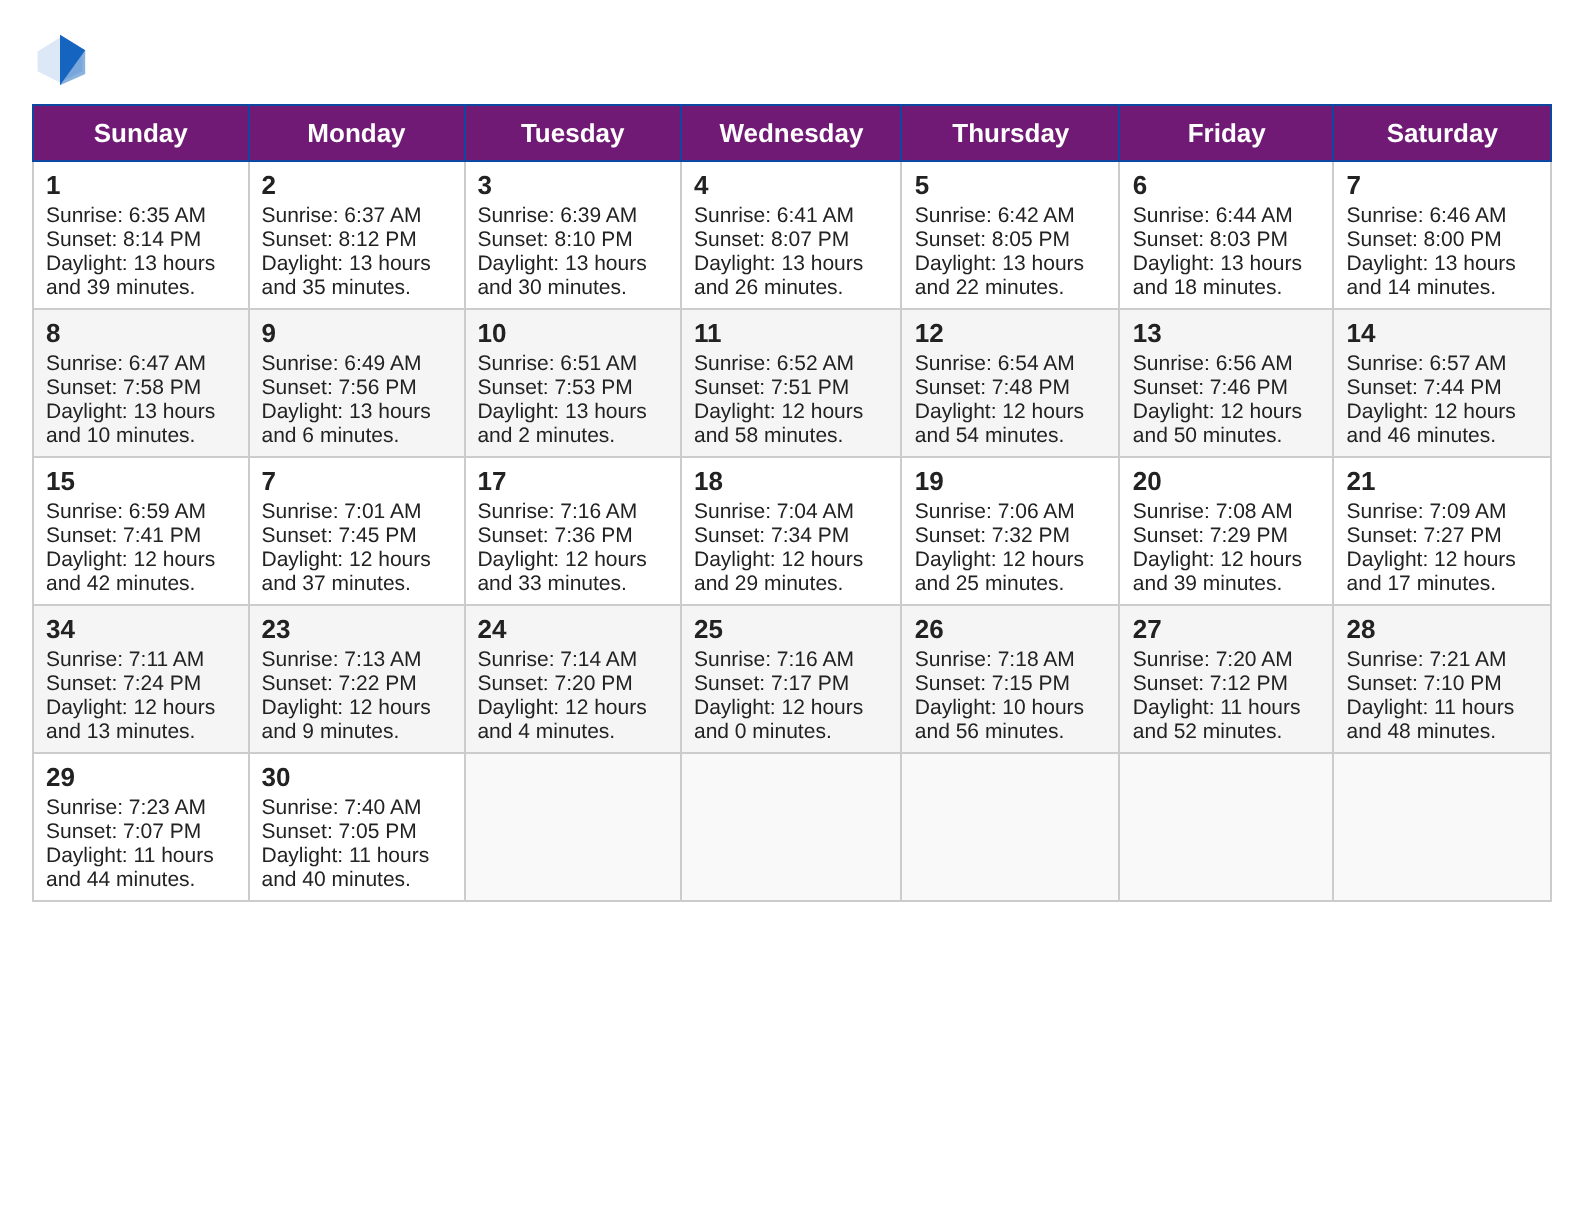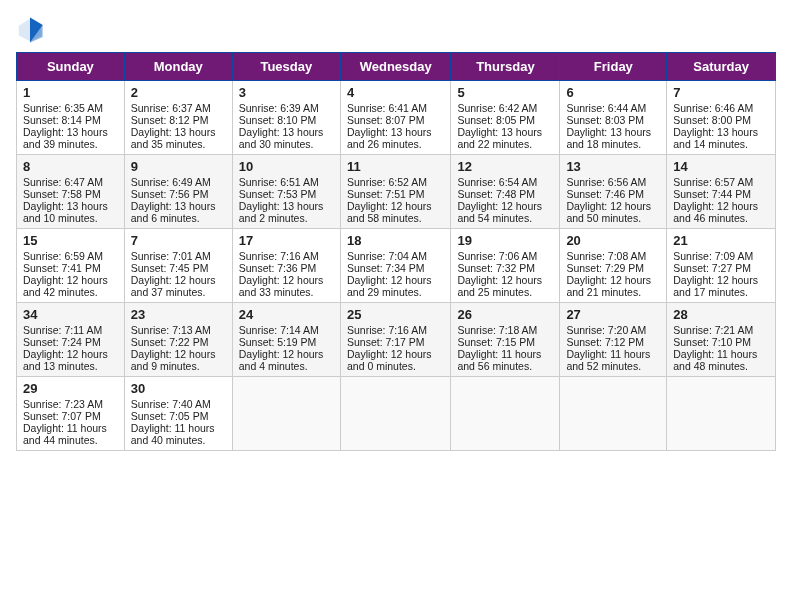--- a/index.html
+++ b/index.html
@@ -235,21 +235,21 @@
         <td>
           <span class="day-num">19</span>
           <div>Sunrise: 7:06 AM</div>
           <div>Sunset: 7:32 PM</div>
           <div>Daylight: 12 hours and 25 minutes.</div>
         </td>
         <td>
           <span class="day-num">20</span>
           <div>Sunrise: 7:08 AM</div>
           <div>Sunset: 7:29 PM</div>
-          <div>Daylight: 12 hours and 21 minutes.</div>
+          <div>Daylight: 12 hours and 39 minutes.</div>
         </td>
         <td>
           <span class="day-num">21</span>
           <div>Sunrise: 7:09 AM</div>
           <div>Sunset: 7:27 PM</div>
           <div>Daylight: 12 hours and 17 minutes.</div>
         </td>
       </tr>
       <tr>
         <td>
@@ -260,34 +260,34 @@
         </td>
         <td>
           <span class="day-num">23</span>
           <div>Sunrise: 7:13 AM</div>
           <div>Sunset: 7:22 PM</div>
           <div>Daylight: 12 hours and 9 minutes.</div>
         </td>
         <td>
           <span class="day-num">24</span>
           <div>Sunrise: 7:14 AM</div>
-          <div>Sunset: 5:19 PM</div>
+          <div>Sunset: 7:20 PM</div>
           <div>Daylight: 12 hours and 4 minutes.</div>
         </td>
         <td>
           <span class="day-num">25</span>
           <div>Sunrise: 7:16 AM</div>
           <div>Sunset: 7:17 PM</div>
           <div>Daylight: 12 hours and 0 minutes.</div>
         </td>
         <td>
           <span class="day-num">26</span>
           <div>Sunrise: 7:18 AM</div>
           <div>Sunset: 7:15 PM</div>
-          <div>Daylight: 11 hours and 56 minutes.</div>
+          <div>Daylight: 10 hours and 56 minutes.</div>
         </td>
         <td>
           <span class="day-num">27</span>
           <div>Sunrise: 7:20 AM</div>
           <div>Sunset: 7:12 PM</div>
           <div>Daylight: 11 hours and 52 minutes.</div>
         </td>
         <td>
           <span class="day-num">28</span>
           <div>Sunrise: 7:21 AM</div>

